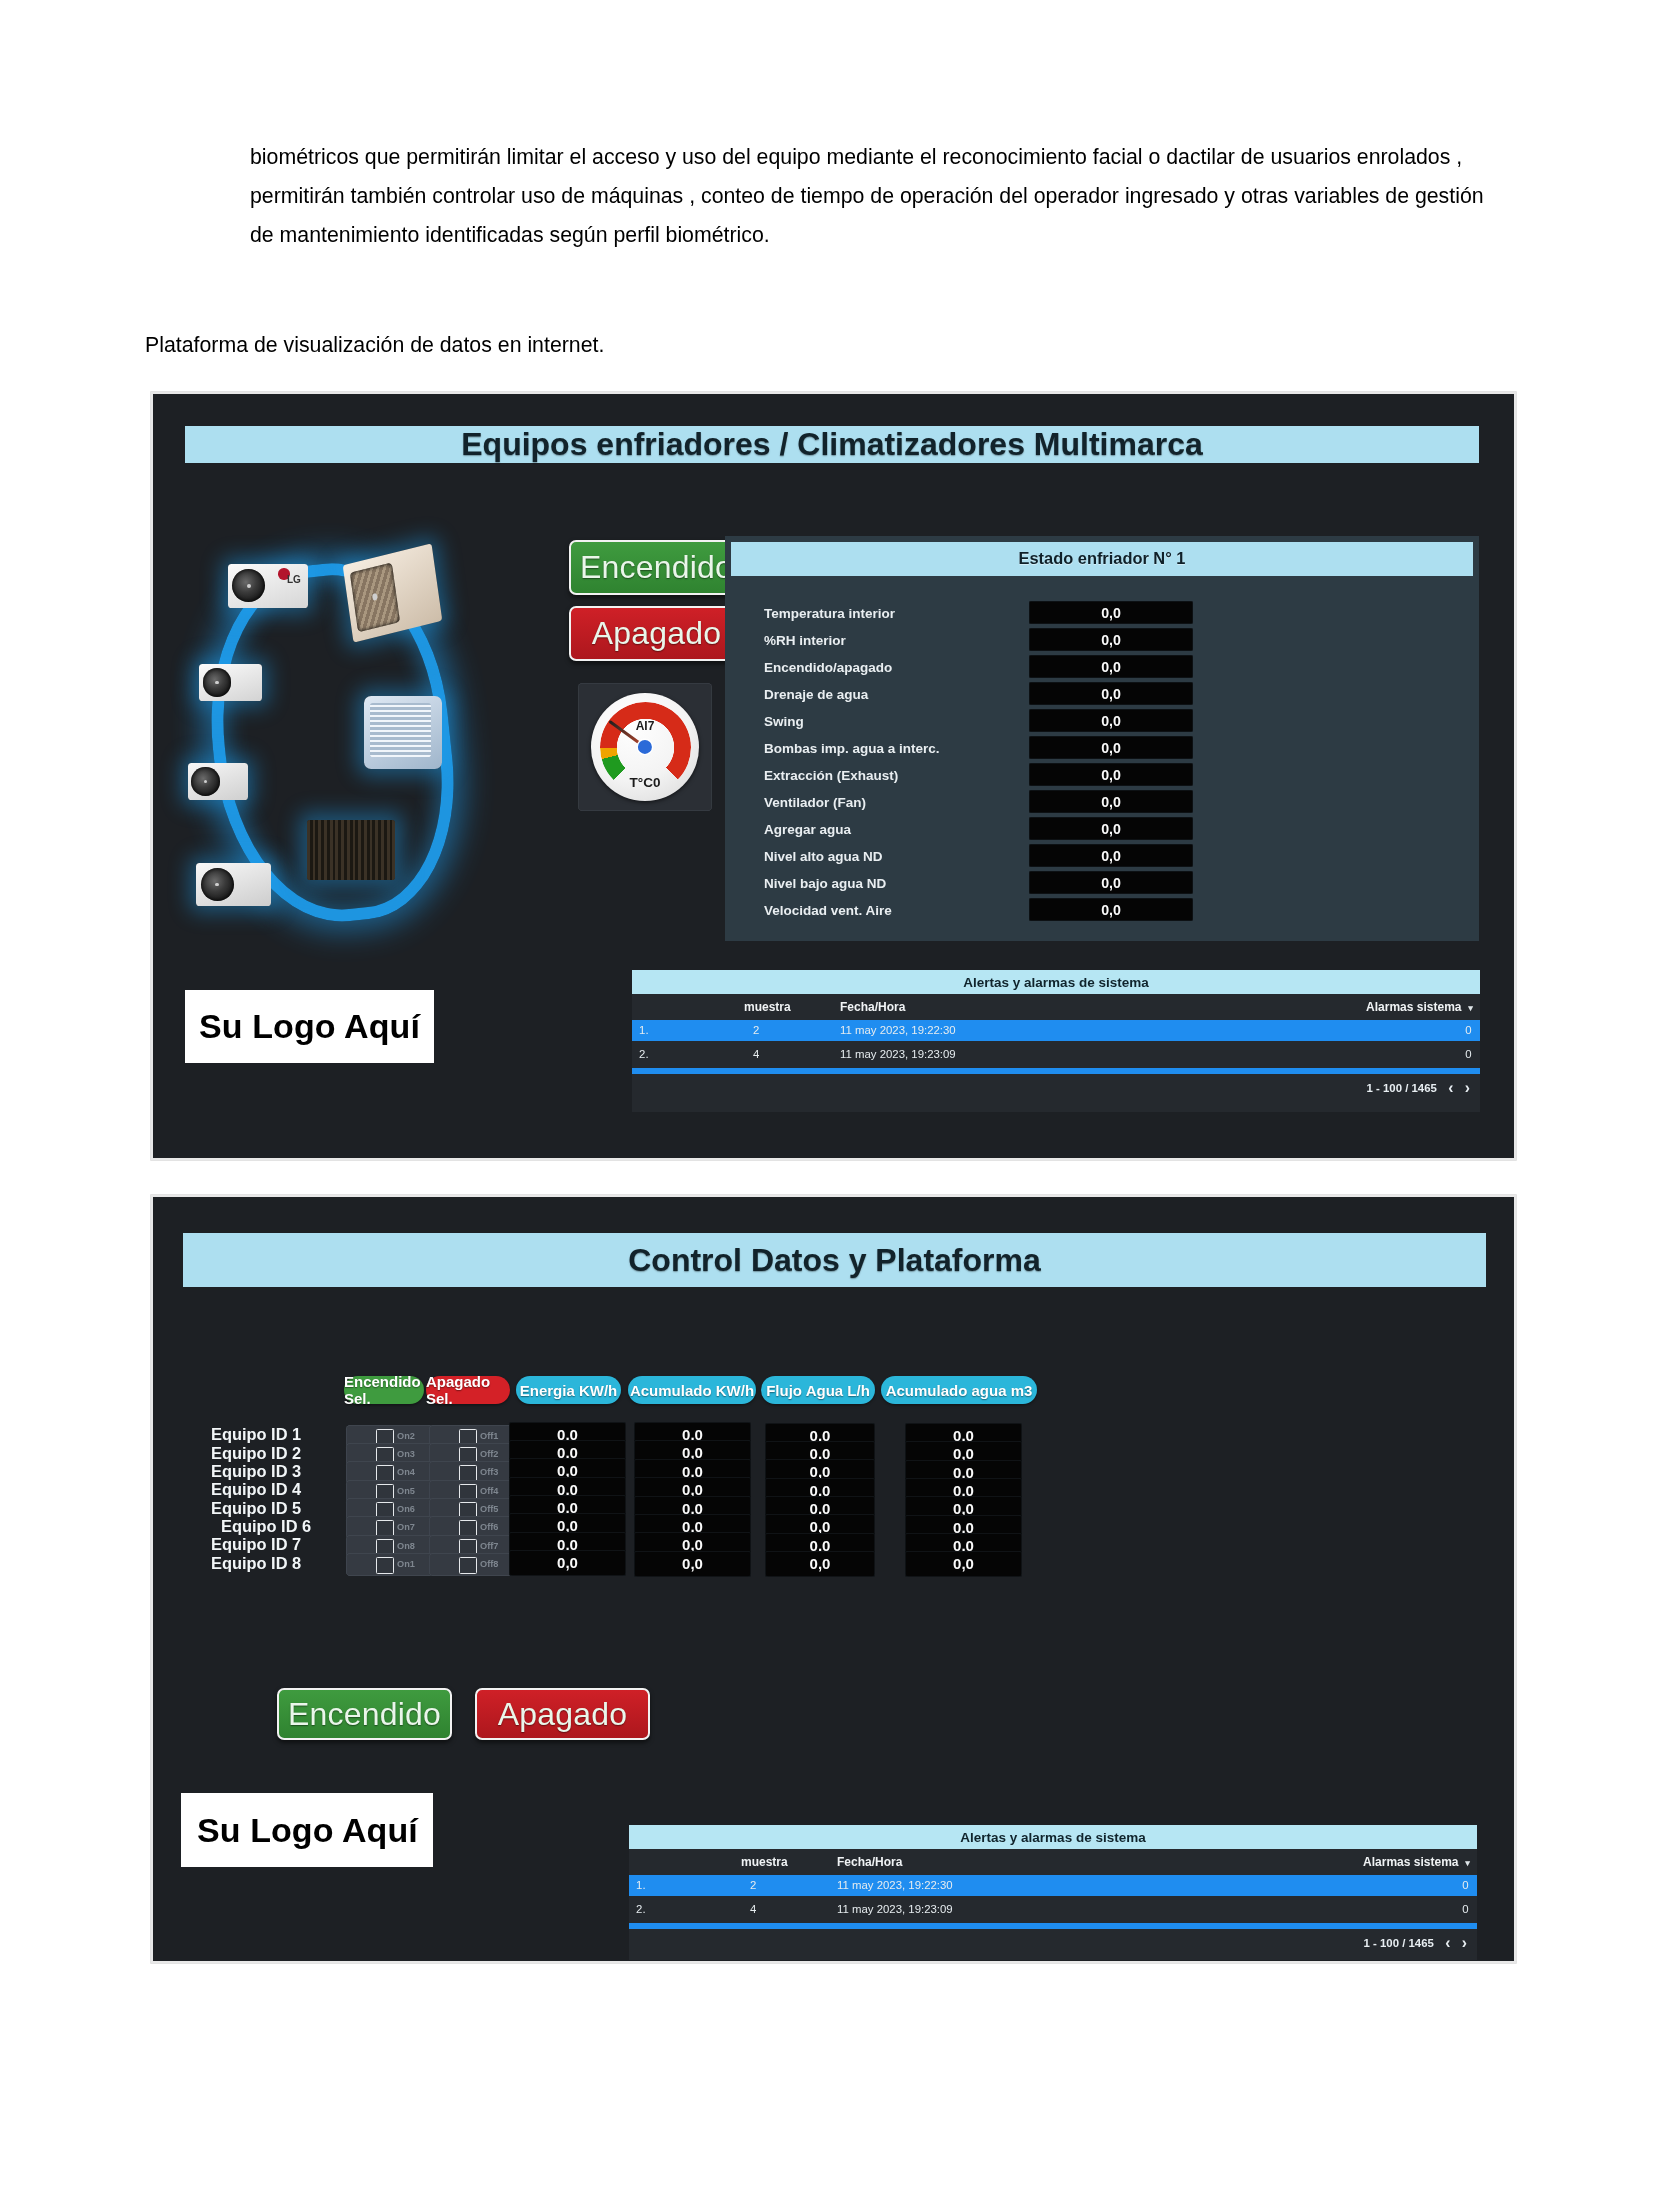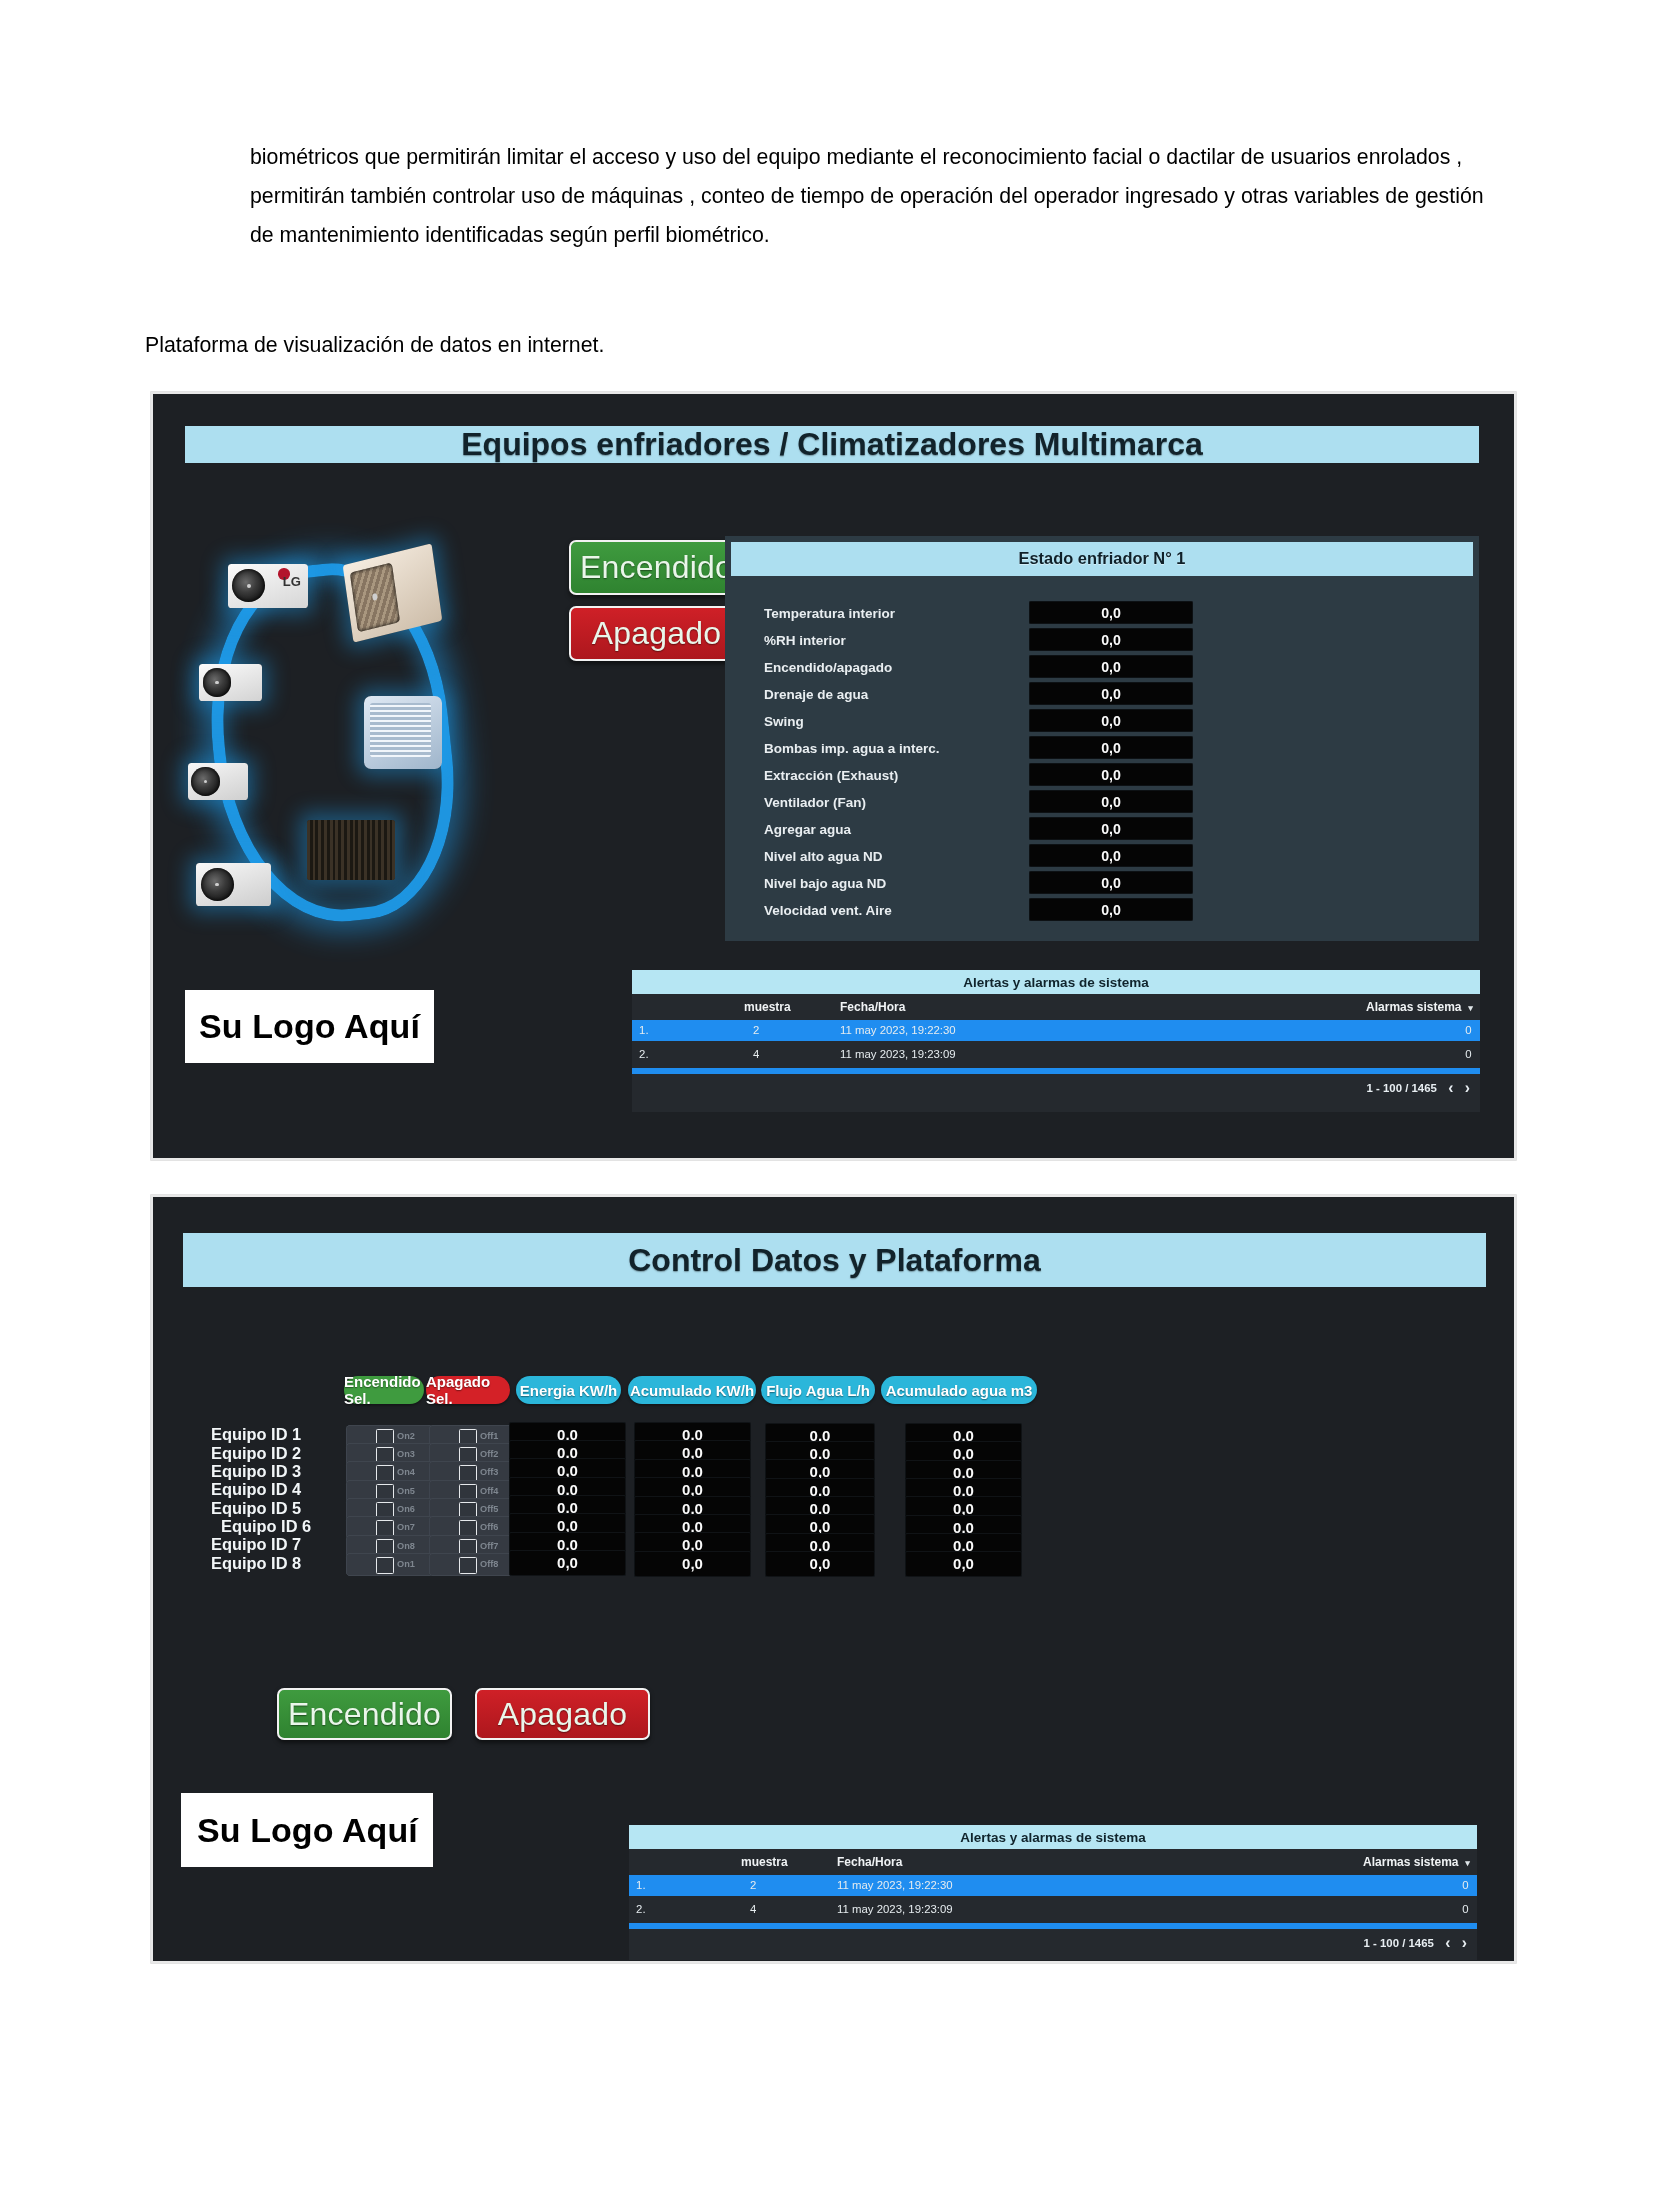--- a/index.html
+++ b/index.html
@@ -58,21 +58,21 @@
   .ac .fan:after{
     content:"";position:absolute;left:44%;top:44%;width:12%;height:12%;
     background:#cfcfcf;border-radius:50%;
   }
   .ac .grille{position:absolute;right:6%;top:14%;width:34%;height:72%;
     background:repeating-linear-gradient(90deg,#d9d9d9 0 1.4px,#b7b7b7 1.4px 3.6px);
     border-radius:1.4px;}
 
   .ac1{left:43px;top:14.2px;width:80px;height:44px;background:linear-gradient(160deg,#fbfbfb,#d6d6d6);}
   .ac1 .fan{left:4.3px;top:5px;width:33px;height:33px;}
-  .ac1 .lg{position:absolute;right:7.1px;top:10px;font-size:13px;color:#333;font-weight:700;}
+  .ac1 .lg{position:absolute;right:7.1px;top:10px;font-size:10px;color:#333;font-weight:700;}
   .ac1 .lgdot{position:absolute;right:18.5px;top:4.3px;width:11.4px;height:11.4px;border-radius:50%;background:#b3142c;}
 
   .ac2{left:162px;top:4.3px;width:91px;height:78px;
     background:linear-gradient(155deg,#f6ede1,#cdbda9);transform:rotate(-8deg) skewY(-6deg);}
   .ac2 .fan{left:5.7px;top:8.5px;width:43px;height:60px;border-radius:4.3px;
     background:repeating-linear-gradient(115deg,#a9977f 0 2.8px,#877561 2.8px 6.4px);}
 
   .ac3{left:14.2px;top:114px;width:63px;height:37px;background:linear-gradient(160deg,#fcfcfc,#d3d3d3);}
   .ac3 .fan{left:3.6px;top:4.3px;width:28.4px;height:28.4px;}
 
@@ -280,20 +280,29 @@
         </div>
       <div class="ac ac6"></div>
       <div class="ac ac7">
           <div class="fan"></div>
         </div>
     </div>
 
     <div class="bigbtn btn-green" id="p1-on">Encendido</div>
     <div class="bigbtn btn-red" id="p1-off">Apagado</div>
 
+    <div class="gauge-box" id="g1">
+      <div class="gauge-face">
+        <div class="gauge-ring"></div>
+        <div class="gauge-ai">AI7</div>
+        <div class="gauge-needle"></div>
+        <div class="gauge-hub"></div>
+        <div class="gauge-unit">T°C0</div>
+      </div>
+    </div>
 
     <div class="card" id="statuscard">
       <div class="card-title">Estado enfriador N° 1</div>
       <div class="status-list" id="status-list">
           <div class="status-row">
             <div class="status-label">Temperatura interior</div>
             <div class="status-val">0,0</div>
           </div>
           <div class="status-row">
             <div class="status-label">%RH interior</div>

